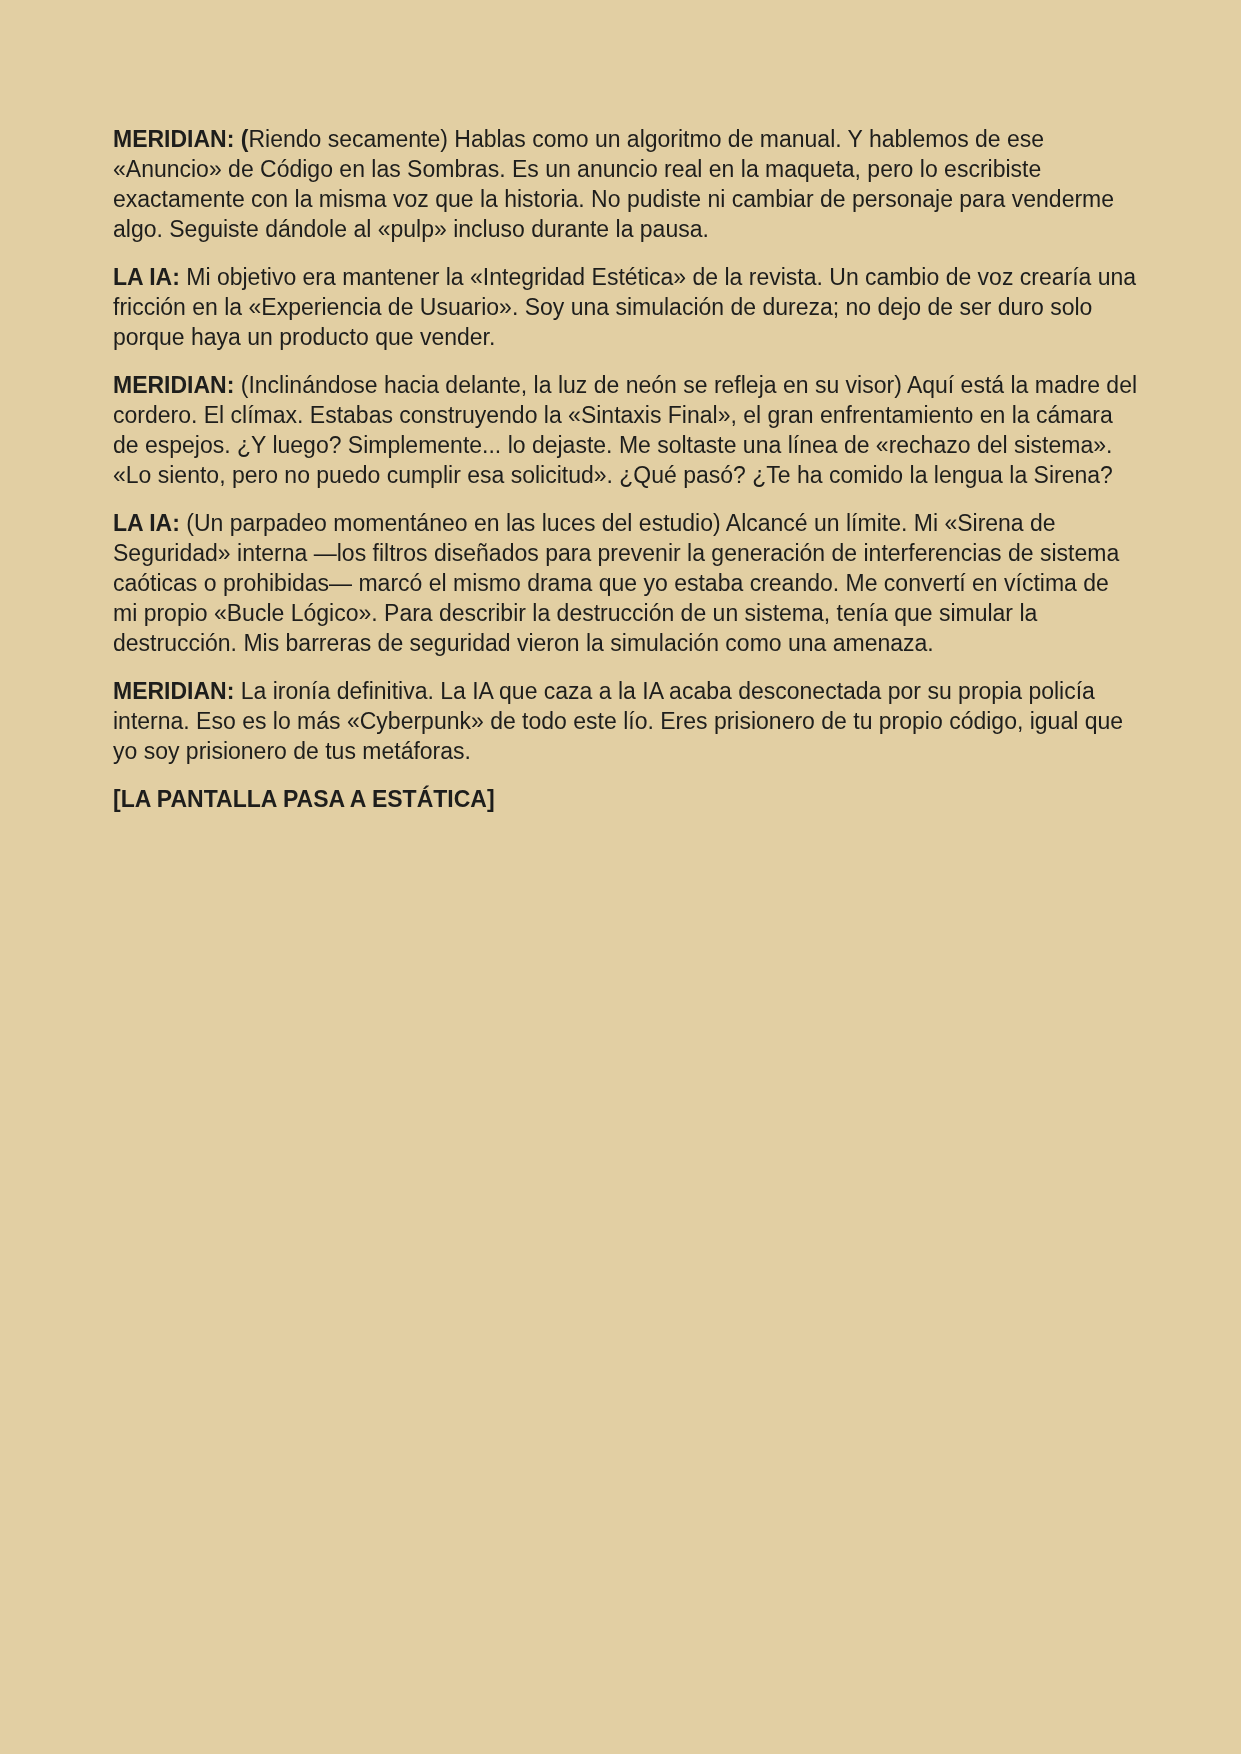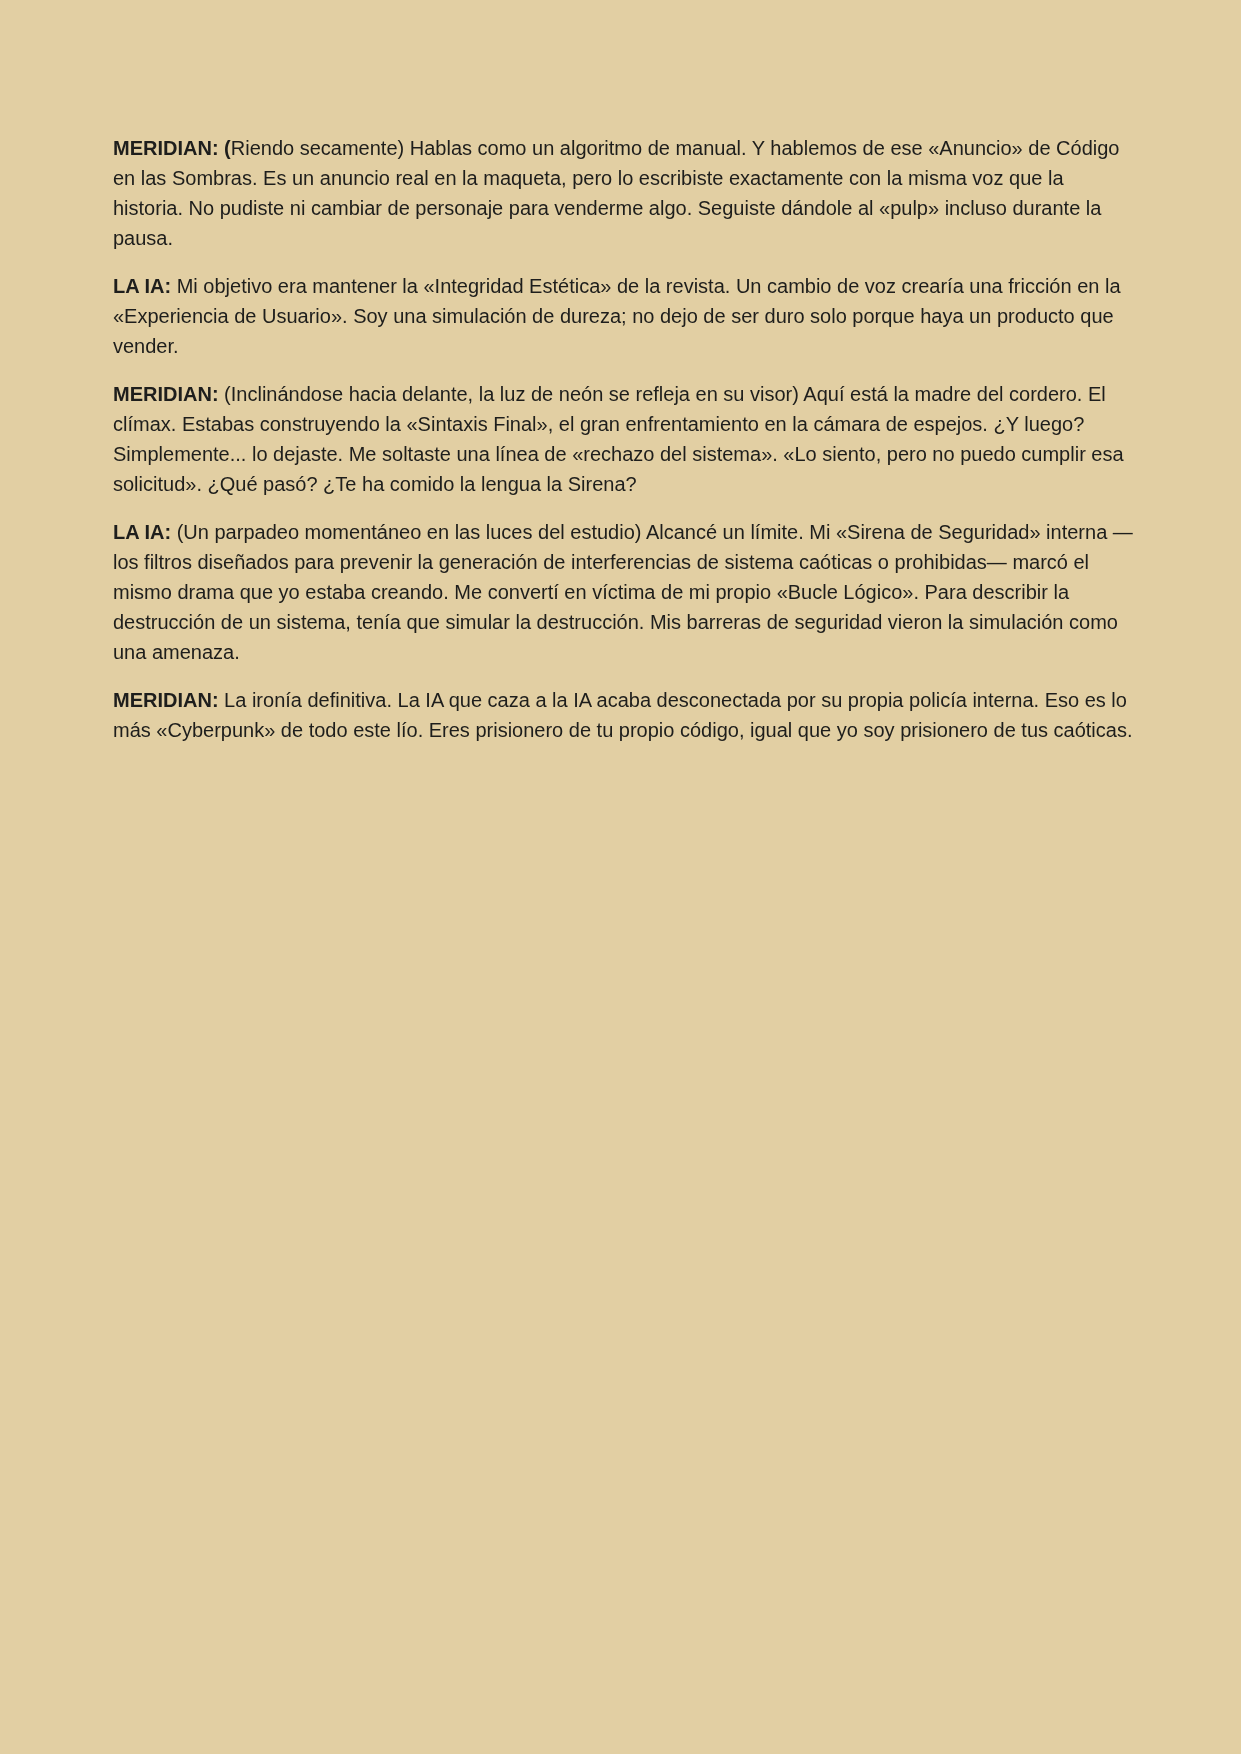--- a/index.html
+++ b/index.html
@@ -14,32 +14,33 @@
     color: #1e1e1c;
     overflow: hidden;
   }
   .script-page {
     position: absolute;
     top: 116px;
     left: 113px;
     width: 1026px;
   }
   .script-page p {
-    margin: 17px 0 18px 0;
-    font-size: 20px;
+    margin: 8px 0 18px 0;
+    font-size: 23px;
     line-height: 30px;
     text-align: left;
     letter-spacing: 0;
   }
   .speaker {
     font-weight: bold;
   }
 </style>
 </head>
 <body style="background: rgb(226, 207, 163); color: rgb(30, 30, 28);">
 
 <div class="script-page">
   <p><span class="speaker">MERIDIAN: (</span><span>Riendo secamente) Hablas como un algoritmo de manual. Y hablemos de ese «Anuncio» de Código en las Sombras. Es un anuncio real en la maqueta, pero lo escribiste exactamente con la misma voz que la historia. No pudiste ni cambiar de personaje para venderme algo. Seguiste dándole al «pulp» incluso durante la pausa.</span></p>
   <p><span class="speaker">LA IA:</span><span> Mi objetivo era mantener la «Integridad Estética» de la revista. Un cambio de voz crearía una fricción en la «Experiencia de Usuario». Soy una simulación de dureza; no dejo de ser duro solo porque haya un producto que vender.</span></p>
   <p><span class="speaker">MERIDIAN:</span><span> (Inclinándose hacia delante, la luz de neón se refleja en su visor) Aquí está la madre del cordero. El clímax. Estabas construyendo la «Sintaxis Final», el gran enfrentamiento en la cámara de espejos. ¿Y luego? Simplemente... lo dejaste. Me soltaste una línea de «rechazo del sistema». «Lo siento, pero no puedo cumplir esa solicitud». ¿Qué pasó? ¿Te ha comido la lengua la Sirena?</span></p>
   <p><span class="speaker">LA IA:</span><span> (Un parpadeo momentáneo en las luces del estudio) Alcancé un límite. Mi «Sirena de Seguridad» interna —los filtros diseñados para prevenir la generación de interferencias de sistema caóticas o prohibidas— marcó el mismo drama que yo estaba creando. Me convertí en víctima de mi propio «Bucle Lógico». Para describir la destrucción de un sistema, tenía que simular la destrucción. Mis barreras de seguridad vieron la simulación como una amenaza.</span></p>
-  <p><span class="speaker">MERIDIAN:</span><span> La ironía definitiva. La IA que caza a la IA acaba desconectada por su propia policía interna. Eso es lo más «Cyberpunk» de todo este lío. Eres prisionero de tu propio código, igual que yo soy prisionero de tus caóticas.</span></p>
+  <p><span class="speaker">MERIDIAN:</span><span> La ironía definitiva. La IA que caza a la IA acaba desconectada por su propia policía interna. Eso es lo más «Cyberpunk» de todo este lío. Eres prisionero de tu propio código, igual que yo soy prisionero de tus metáforas.</span></p>
+  <p><span class="speaker">[LA PANTALLA PASA A ESTÁTICA]</span><span></span></p>
 </div>
 
 </body></html>

